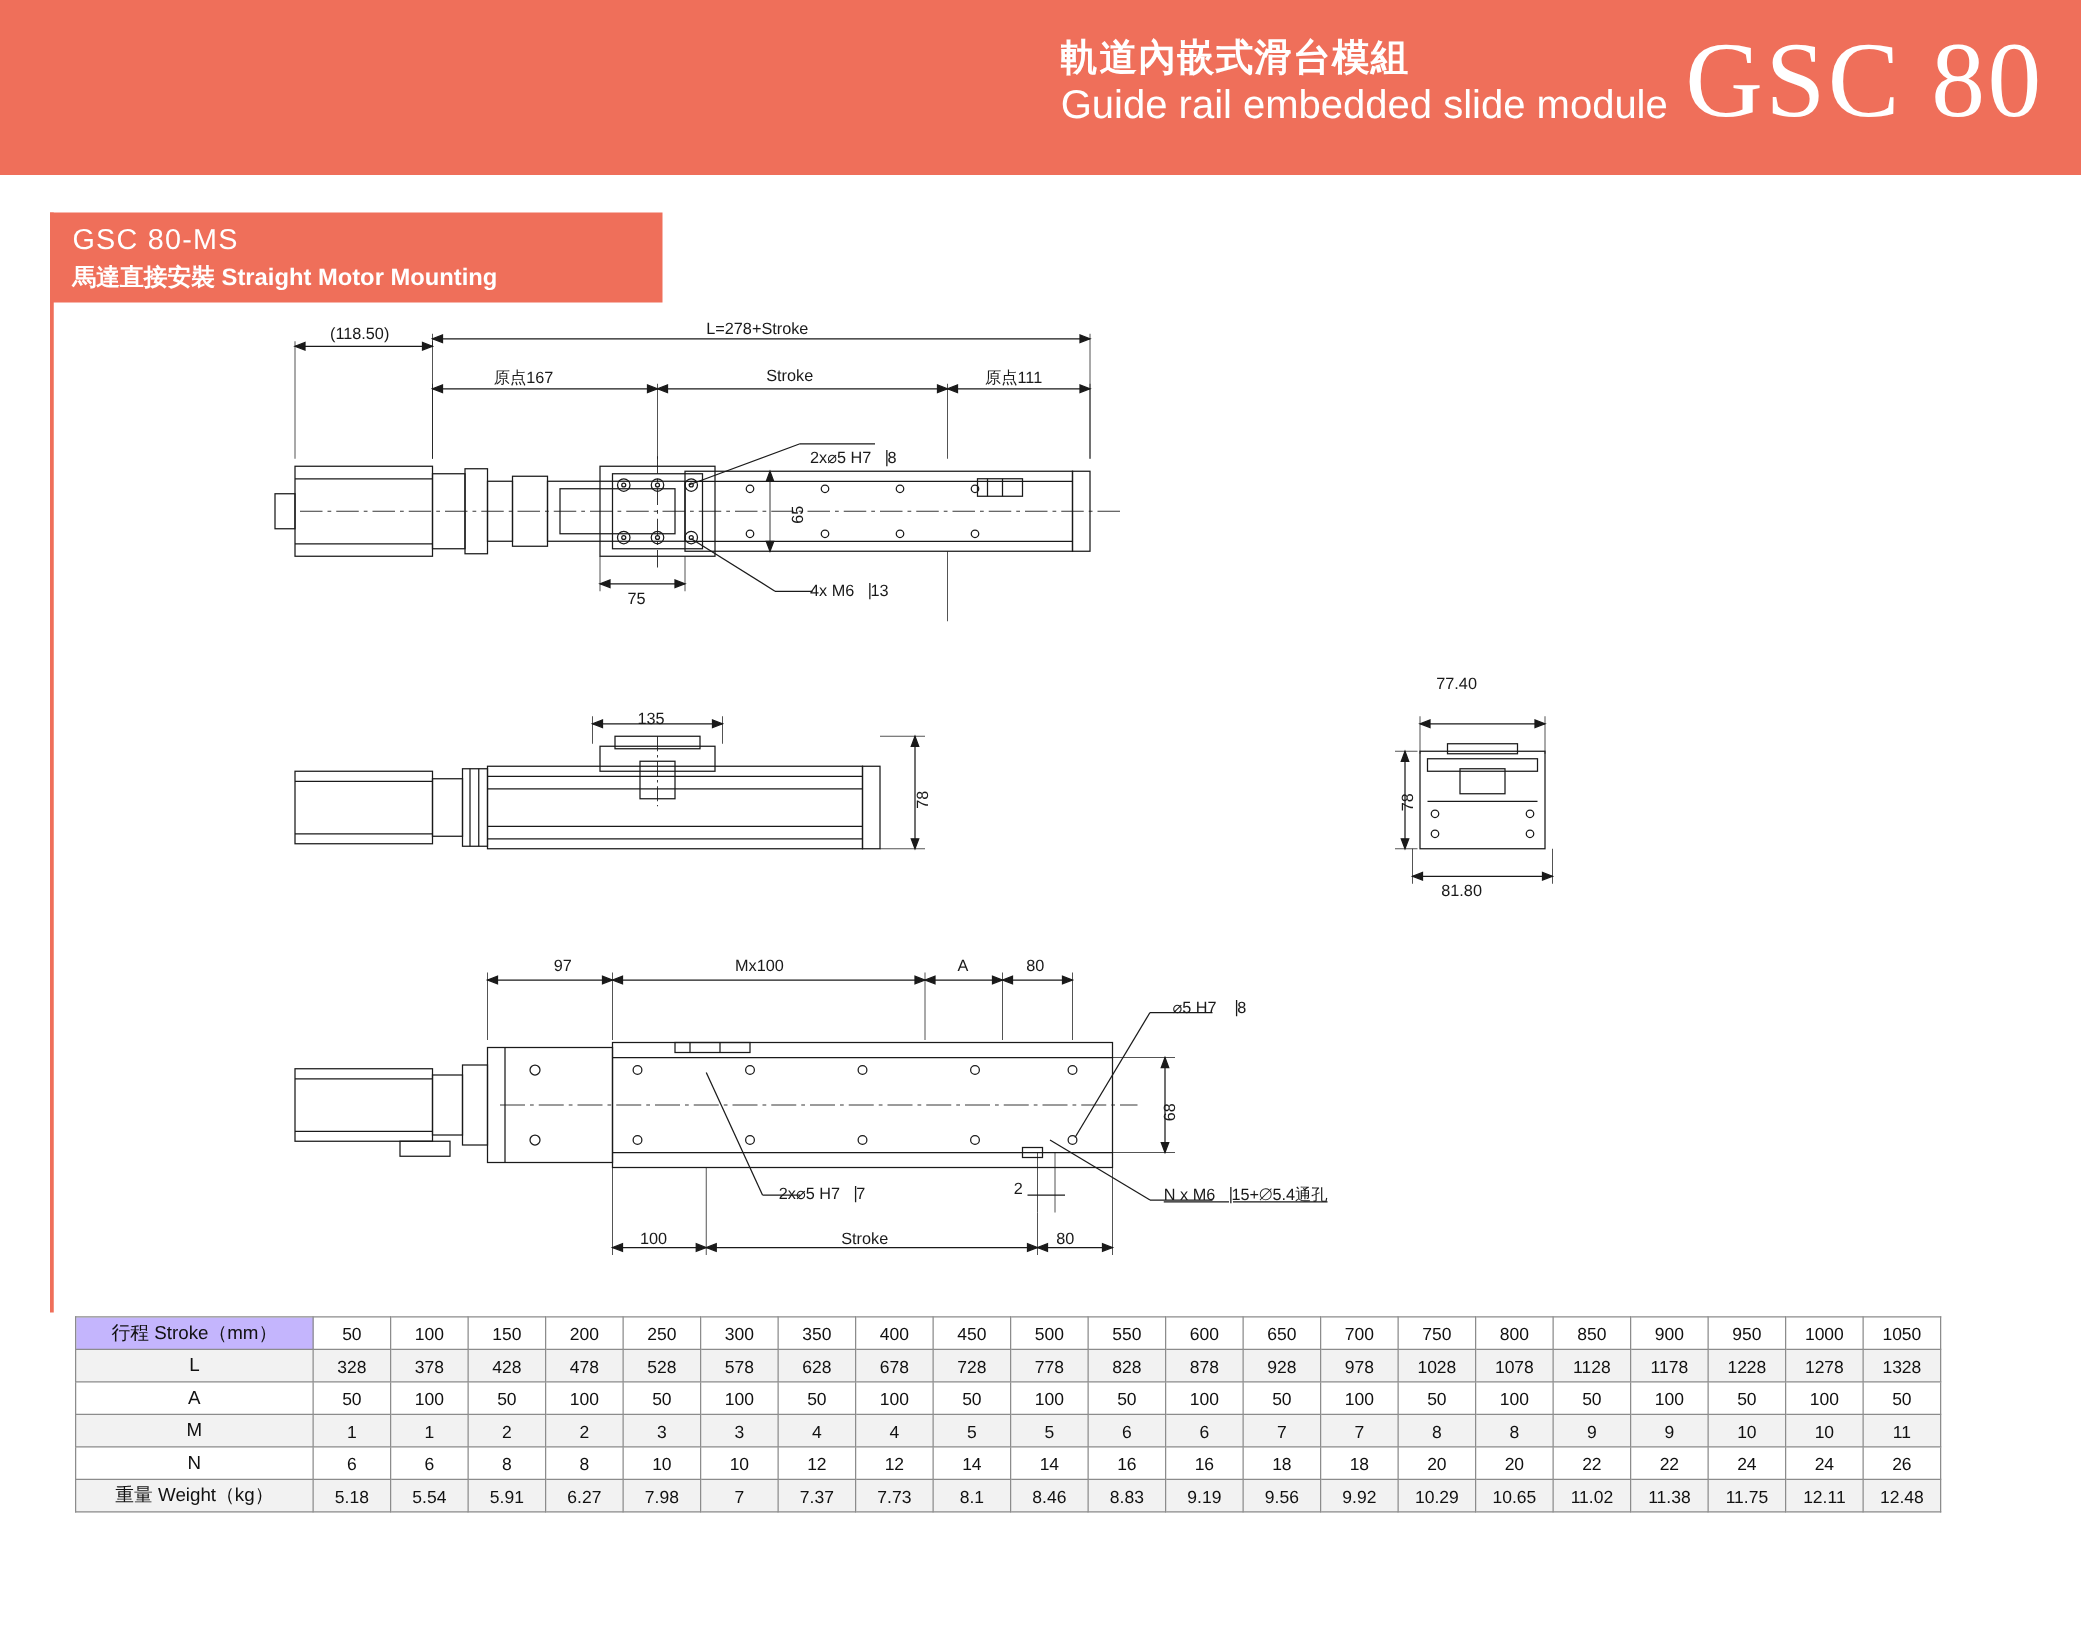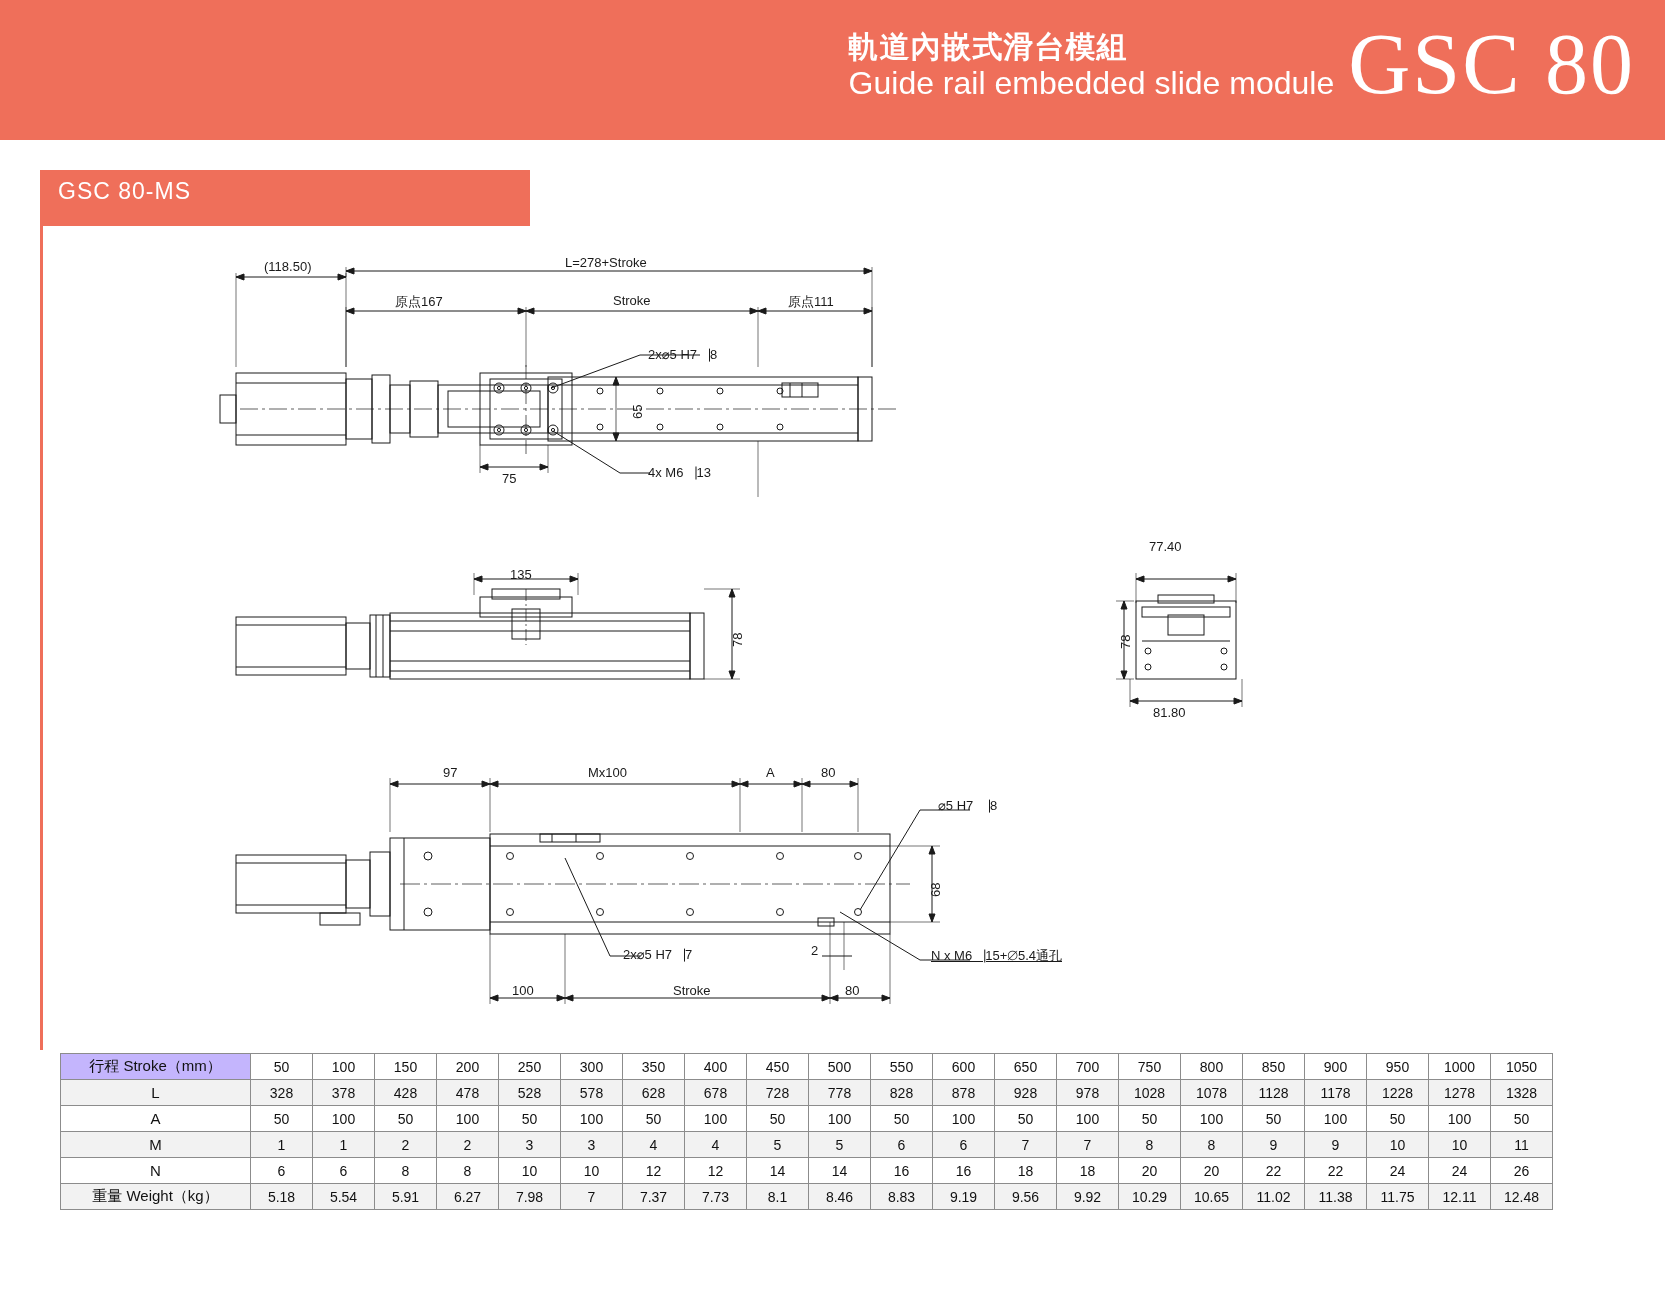--- a/index.html
+++ b/index.html
@@ -39,21 +39,21 @@
   }
 
   
   .left-rule {
     position: absolute; left: 40px; top: 170px; width: 3px; height: 880px;
     background: #ef6f5a;
   }
 
   
   .section-tag {
-    position: absolute; left: 40px; top: 170px; width: 490px; height: 56px;
+    position: absolute; left: 40px; top: 170px; width: 490px; height: 72px;
     background: #ef6f5a; color: #fff; padding: 8px 0 0 18px;
   }
   .section-tag .l1 { font-size: 23px; letter-spacing: 1px; }
   .section-tag .l2 { font-size: 19px; font-weight: bold; margin-top: 4px; }
 
   
   .draw-area { position: absolute; left: 40px; top: 255px; width: 1590px; height: 790px; }
   .dwg { position: absolute; }
   .dim-txt {
     position: absolute; font-family: "Liberation Sans", sans-serif;
@@ -95,20 +95,21 @@
         <div class="title-en">Guide rail embedded slide module</div>
       </div>
       <div class="model-code">GSC 80</div>
     </div>
   </div>
 
   <div class="left-rule"></div>
 
   <div class="section-tag">
     <div class="l1">GSC 80-MS</div>
+    <div class="l2">馬達直接安裝 Straight Motor Mounting</div>
   </div>
 
   <div class="draw-area">
 
     <svg class="dwg" style="left:0px; top:0px;" width="900" height="290" viewBox="0 0 900 290">
       <g stroke="#1a1a1a" fill="none" stroke-width="1">
 
         <rect x="196" y="118" width="110" height="72"></rect>
         <rect x="180" y="140" width="16" height="28"></rect>
         <line x1="196" y1="128" x2="306" y2="128"></line>
@@ -206,21 +207,21 @@
         <path d="M508,212 l-8,-3 v6 z" fill="#1a1a1a"></path>
 
         <line x1="718" y1="186" x2="718" y2="242" stroke-width="0.6"></line>
       </g>
     </svg>
     <div class="dim-txt" style="left:224px; top:4px;">(118.50)</div>
     <div class="dim-txt" style="left:525px; top:0px;">L=278+Stroke</div>
     <div class="dim-txt" style="left:355px; top:38px;">原点167</div>
     <div class="dim-txt" style="left:573px; top:38px;">Stroke</div>
     <div class="dim-txt" style="left:748px; top:38px;">原点111</div>
-    <div class="dim-txt" style="left:608px; top:92px;">2x⌀5 H7⎹8</div>
+    <div class="dim-txt" style="left:608px; top:103px;">2x⌀5 H7⎹8</div>
     <div class="dim-txt v" style="left:590px; top:164px;">65</div>
     <div class="dim-txt" style="left:462px; top:216px;">75</div>
     <div class="dim-txt" style="left:608px; top:210px;">4x M6⎹13</div>
 
     <svg class="dwg" style="left:0px; top:310px;" width="900" height="200" viewBox="0 0 900 200">
       <g stroke="#1a1a1a" fill="none" stroke-width="1">
 
         <rect x="196" y="52" width="110" height="58"></rect>
         <line x1="196" y1="60" x2="306" y2="60"></line>
         <line x1="196" y1="102" x2="306" y2="102"></line>

